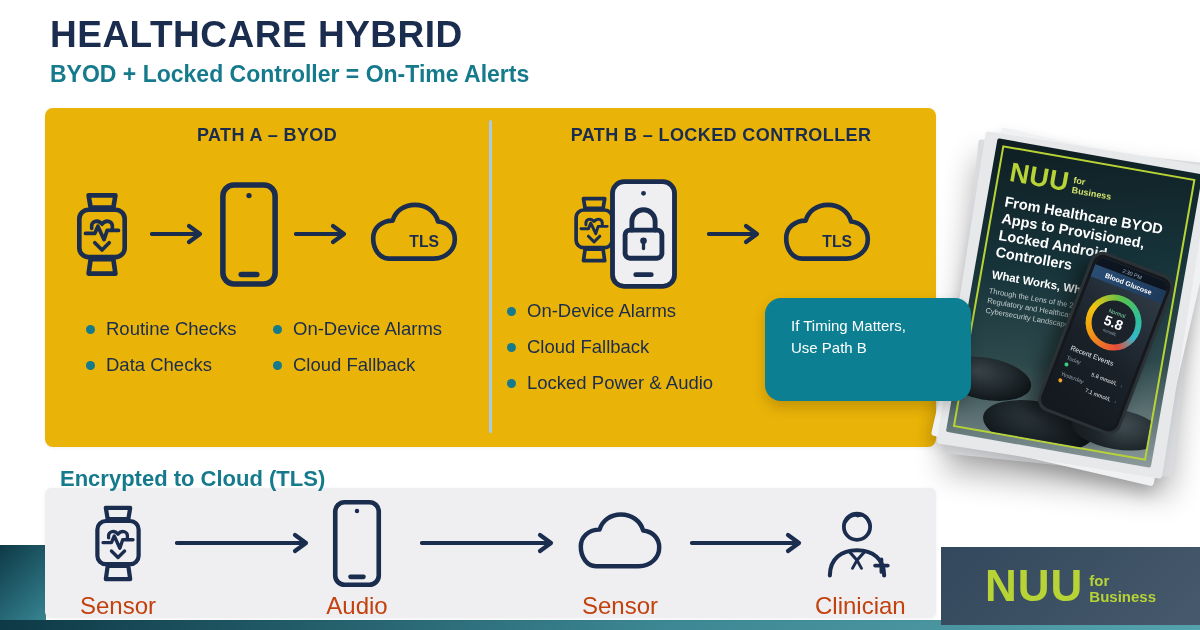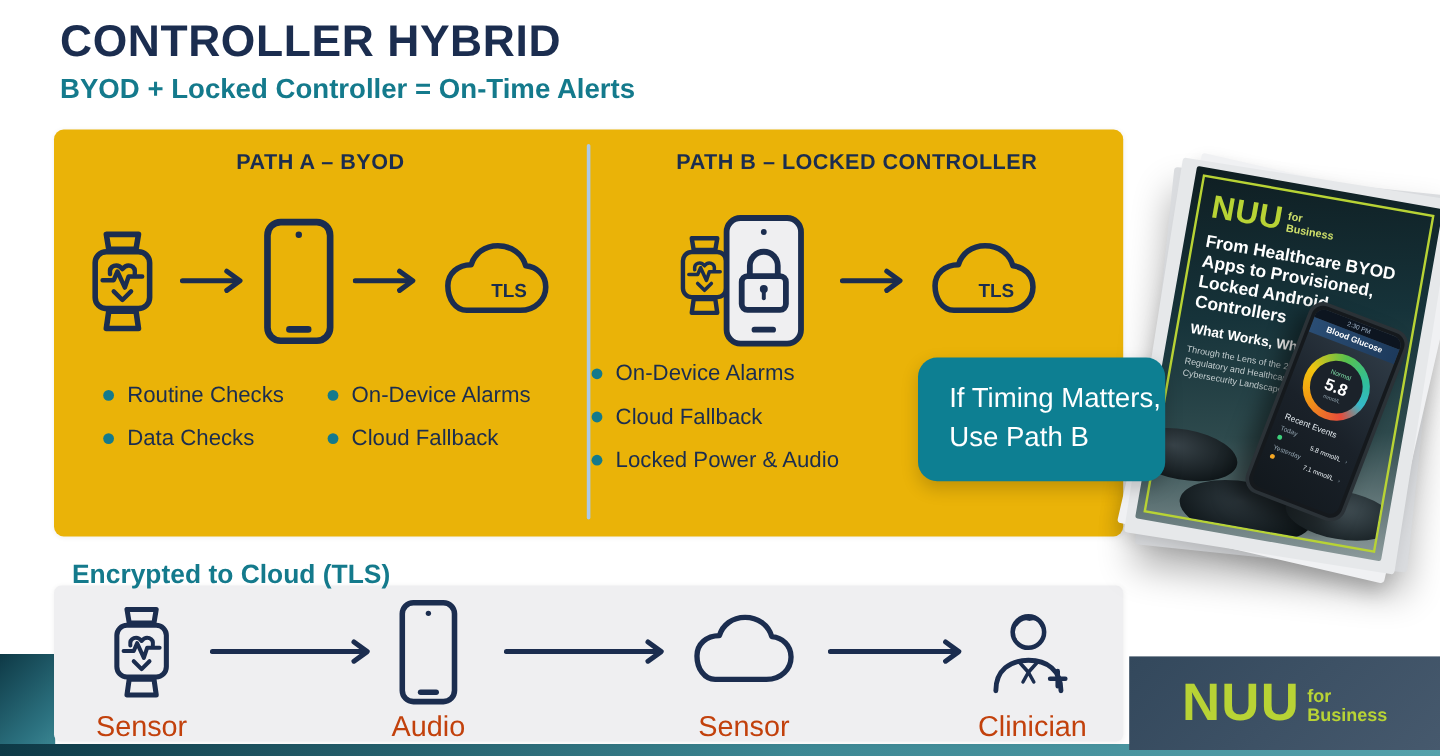--- a/index.html
+++ b/index.html
@@ -15,40 +15,40 @@
   .corner-wedge{position:absolute;left:0;top:545px;width:46px;height:85px;
     background:linear-gradient(135deg,#0e3946 0%,#2c7280 70%,#3e8a96 100%);z-index:0;}
   .bottom-strip{position:absolute;left:0;top:620px;width:1200px;height:10px;
     background:linear-gradient(90deg,#0e3946 0%,#3c8793 55%,#55a1ab 100%);z-index:1;}
 
   
   .paths-panel{position:absolute;left:45px;top:108px;width:891px;height:339px;
     background:#eab308;border-radius:8px;display:flex;z-index:2;box-shadow:0 1px 4px rgba(0,0,0,.06);}
   .path{position:relative;}
   .path-a{width:444px;}
-  .path-b{flex:1;}
+  .path-b{flex:1;margin-left:14px;}
   .vdivider{width:3px;background:#abc9e8;margin:12px 0 14px;border-radius:2px;}
   .path h3{text-align:center;margin:17px 0 0;font-size:18px;font-weight:800;
     letter-spacing:.4px;color:#1b2d4f;}
   .icon-row{display:flex;align-items:center;justify-content:center;gap:15px;
     margin-top:22px;height:132px;}
 
   .bullets{display:flex;margin:18px 0 0 40px;}
   .bullets ul,.path-b ul.single{list-style:none;margin:0;padding:0;}
   .bullets ul.c1{width:187px;}
   .bullets li,.single li{position:relative;padding-left:21px;font-size:18.5px;
     color:#1b2d4f;font-weight:500;margin-bottom:14px;white-space:nowrap;}
   .bullets li::before,.single li::before{content:"";position:absolute;left:1px;top:7px;
     width:9px;height:9px;border-radius:50%;background:#147a8c;}
   .single{margin:18px 0 0 42px;}
 
   
   .callout{position:absolute;left:765px;top:298px;width:206px;height:103px;
     background:#0d7f92;border-radius:16px;color:#fff;z-index:6;
-    padding:17px 0 0 26px;box-sizing:border-box;font-size:23px;font-weight:500;
+    padding:17px 0 0 26px;box-sizing:border-box;font-size:15px;font-weight:500;
     line-height:1.45;box-shadow:0 6px 14px rgba(0,0,0,.18);}
 
   
   .flow-heading{position:absolute;left:48px;top:454px;margin:12px;font-size:22px;
     font-weight:800;color:#147a8c;z-index:3;}
   .flow-panel{position:absolute;left:45px;top:488px;width:891px;height:130px;
     background:#efeff1;border-radius:6px;z-index:2;box-shadow:0 1px 4px rgba(0,0,0,.06);}
   .step{position:absolute;top:12px;text-align:center;}
   .step .icon-box{height:86px;display:flex;align-items:center;justify-content:center;}
   .step .lbl{font-size:24px;color:#c2410c;font-weight:500;margin-top:6px;}
@@ -138,21 +138,21 @@
     <path class="icn-stroke" stroke-width="5" d="M28 63 H76 C90 63 99 53 99 42 C99 31 91 24 81 23 C78 12 68 5 56 5 C44 5 35 12 32 22 C20 22 11 30 11 41 C11 53 18 63 28 63 Z"></path>
   </symbol>
 </svg>
 
 <div class="page">
 
   <div class="corner-wedge"></div>
   <div class="bottom-strip"></div>
 
   <header class="hdr">
-    <h1>CONTROLLER HYBRID</h1>
+    <h1>HEALTHCARE HYBRID</h1>
     <h2>BYOD + Locked Controller = On-Time Alerts</h2>
   </header>
 
   <section class="paths-panel">
     <div class="path path-a">
       <h3>PATH A – BYOD</h3>
       <div class="icon-row">
         <svg width="66" height="87">
             <use href="#sym-watch"></use>
           </svg>

